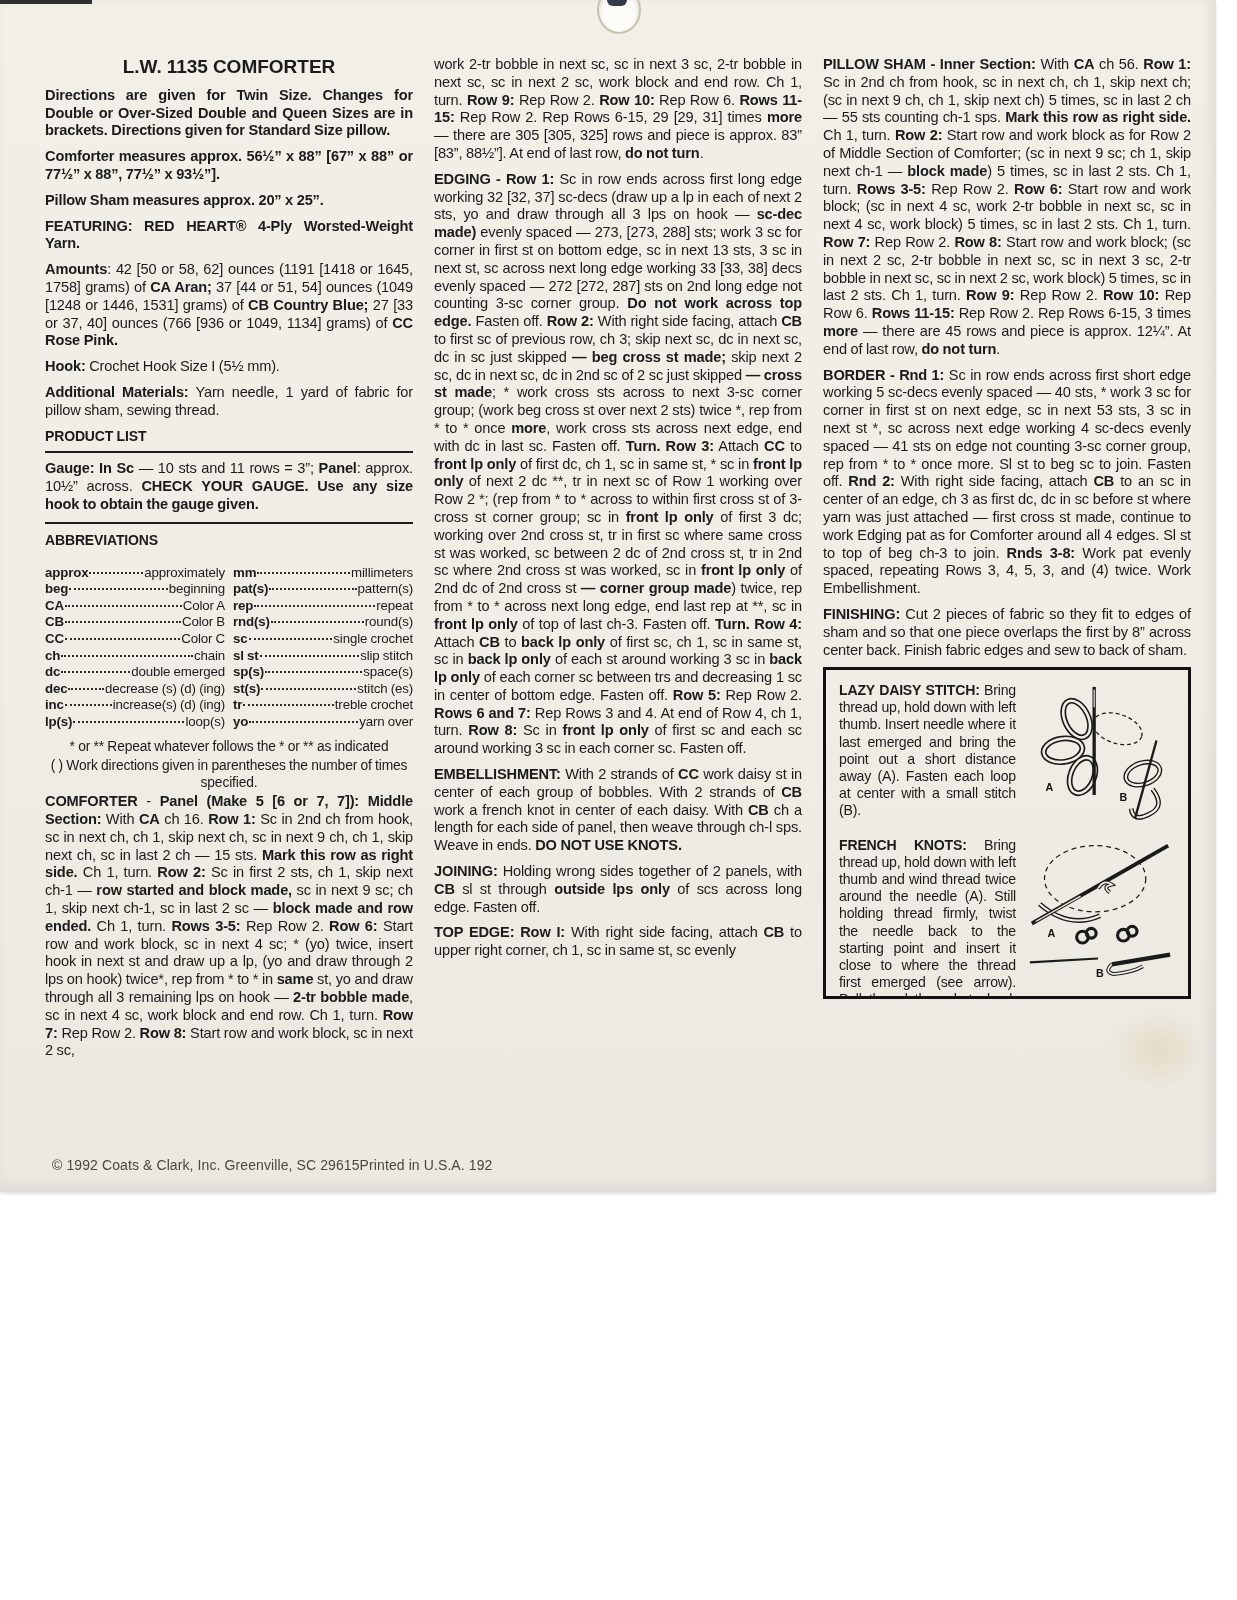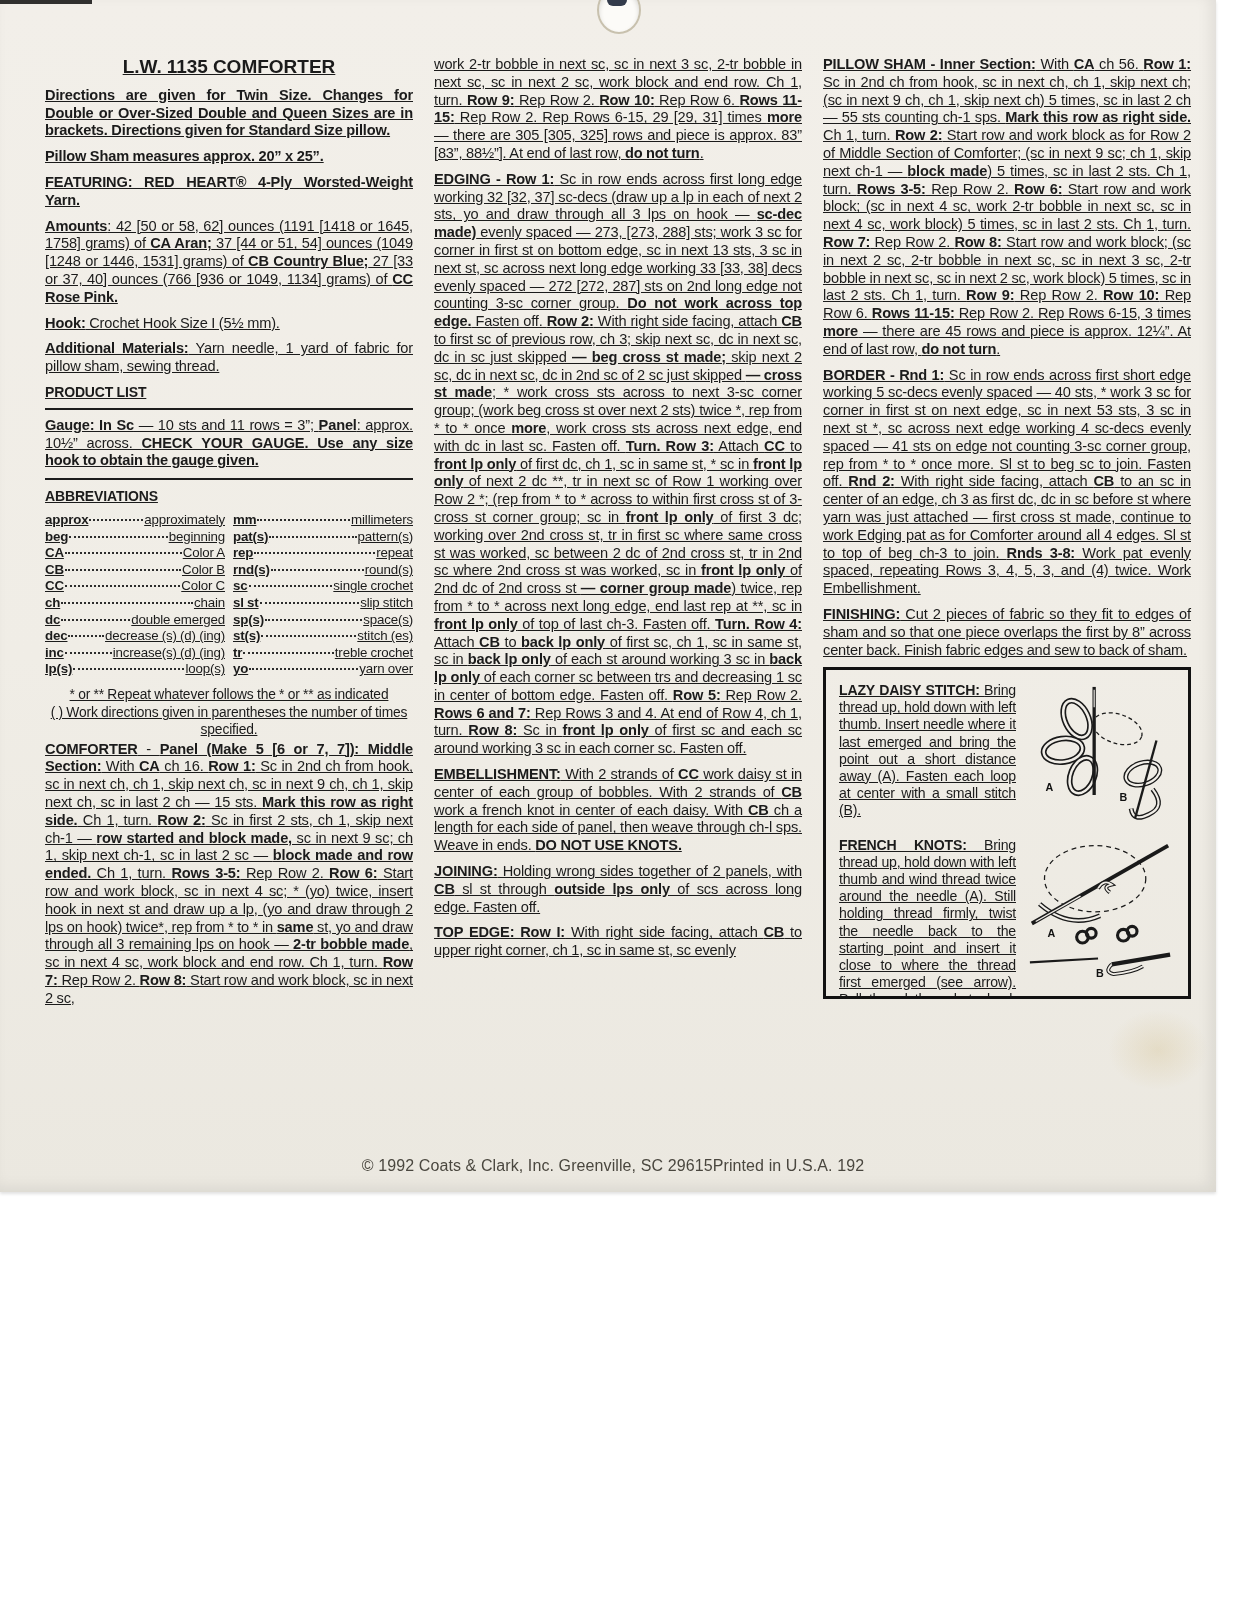--- a/index.html
+++ b/index.html
@@ -19,62 +19,63 @@
   .hole{
     position:absolute;left:597px;top:-14px;width:40px;height:44px;border-radius:50%;
     background:#fcfbf8;border:2px solid #c8c1ae;
     box-shadow:inset 0 3px 5px rgba(0,0,0,.14);
   }
   .hole-notch{position:absolute;left:607px;top:0;width:20px;height:6px;background:#333b4b;border-radius:0 0 8px 8px;}
   .stain{position:absolute;left:1108px;top:1010px;width:100px;height:80px;border-radius:50%;
     background:radial-gradient(closest-side,rgba(196,165,88,.20),rgba(196,165,88,0));}
 
   .cols{position:absolute;left:45px;top:56px;width:1146px;display:flex;gap:21px;}
-  .col{flex:1;min-width:0;text-align:justify;font-size:14.6px;line-height:17.8px;letter-spacing:-0.15px;word-spacing:-0.3px;text-decoration:underline;}
+  .col{flex:1;min-width:0;text-align:justify;font-size:14.6px;line-height:17.8px;letter-spacing:-0.15px;word-spacing:-0.3px;}
 
   .title{font-size:19px;font-weight:bold;text-align:center;margin:2px 0 11px;letter-spacing:0;}
   .heading{font-size:14px;font-weight:bold;text-align:left;margin:8px 0 6px;}
   .para{margin:0 0 8px;}
   .note{margin:0 0 2px;text-align:center;font-size:13.8px;line-height:16.6px;}
   .rule{border-top:2px solid #1d1d1d;margin:5px 0 7px;}
 
-  .abbrev{display:flex;gap:8px;font-size:13.3px;line-height:16.6px;margin:6px 0 9px;}
+  .abbrev{display:flex;gap:8px;font-size:13.3px;line-height:16.6px;margin:15px 0 9px;}
   .ab-col{flex:1;min-width:0;}
   .ab-row{display:flex;align-items:baseline;}
   .ab-term{font-weight:bold;white-space:nowrap;}
   .ab-def{white-space:nowrap;}
   .ab-dots{flex:1;border-bottom:2px dotted #2c2c2c;margin:0 1px;transform:translateY(-3px);min-width:8px;}
 
   .stitch-box{
     border:3px solid #121212;margin-top:8px;padding:12px 8px 16px 13px;
     display:flex;gap:4px;height:298px;overflow:hidden;
   }
   .sb-text{width:54%;font-size:14.1px;line-height:17.1px;text-align:justify;letter-spacing:-0.2px;}
   .sb-text p{margin:0 0 18px;}
   .sb-art{flex:1;display:flex;flex-direction:column;align-items:center;justify-content:space-between;padding-top:2px;}
 
   .footer{
-    position:absolute;left:40px;top:1157px;width:1146px;
-    display:flex;justify-content:center;
-    font-size:16px;color:#4a473f;letter-spacing:0.1px;
+    position:absolute;left:52px;top:1157px;width:1146px;
+    display:flex;justify-content:flex-start;
+    font-size:14px;color:#4a473f;letter-spacing:0.1px;
   }
 </style>
 </head>
 <body>
 
 <div class="paper">
   <div class="top-mark"></div>
   <div class="hole"></div>
   <div class="hole-notch"></div>
   <div class="stain"></div>
 
   <div class="cols">
     <div class="col">
         <h1 class="title">L.W. 1135 COMFORTER</h1>
         <p class="para"><b>Directions are given for Twin Size.  Changes for Double or Over-Sized Double and Queen Sizes are in brackets.  Directions given for Standard Size pillow.</b></p>
+        <p class="para"><b>Comforter measures approx. 56½” x 88” [67” x 88” or 77½” x 88”, 77½” x 93½”].</b></p>
         <p class="para"><b>Pillow Sham measures approx. 20” x 25”.</b></p>
         <p class="para"><b>FEATURING:  RED HEART® 4-Ply Worsted-Weight Yarn.</b></p>
         <p class="para"><b>Amounts</b>: 42 [50 or 58, 62] ounces (1191 [1418 or 1645, 1758] grams) of <b>CA Aran;</b>  37 [44 or 51, 54] ounces (1049 [1248 or 1446, 1531] grams) of <b>CB Country Blue;</b>  27 [33 or 37, 40] ounces (766 [936 or 1049, 1134] grams) of <b>CC Rose Pink.</b></p>
         <p class="para"><b>Hook:</b>  Crochet Hook Size I (5½ mm).</p>
         <p class="para"><b>Additional Materials:</b> Yarn needle, 1 yard of fabric for pillow sham, sewing thread.</p>
         <h2 class="heading">PRODUCT LIST</h2>
         <div class="rule"></div>
         <p class="para"><b>Gauge: In Sc</b> — 10 sts and 11 rows = 3”;  <b>Panel</b>: approx. 10½” across.  <b>CHECK YOUR GAUGE.  Use any size hook to obtain the gauge given.</b></p>
         <div class="rule"></div>
         <h2 class="heading">ABBREVIATIONS</h2>

